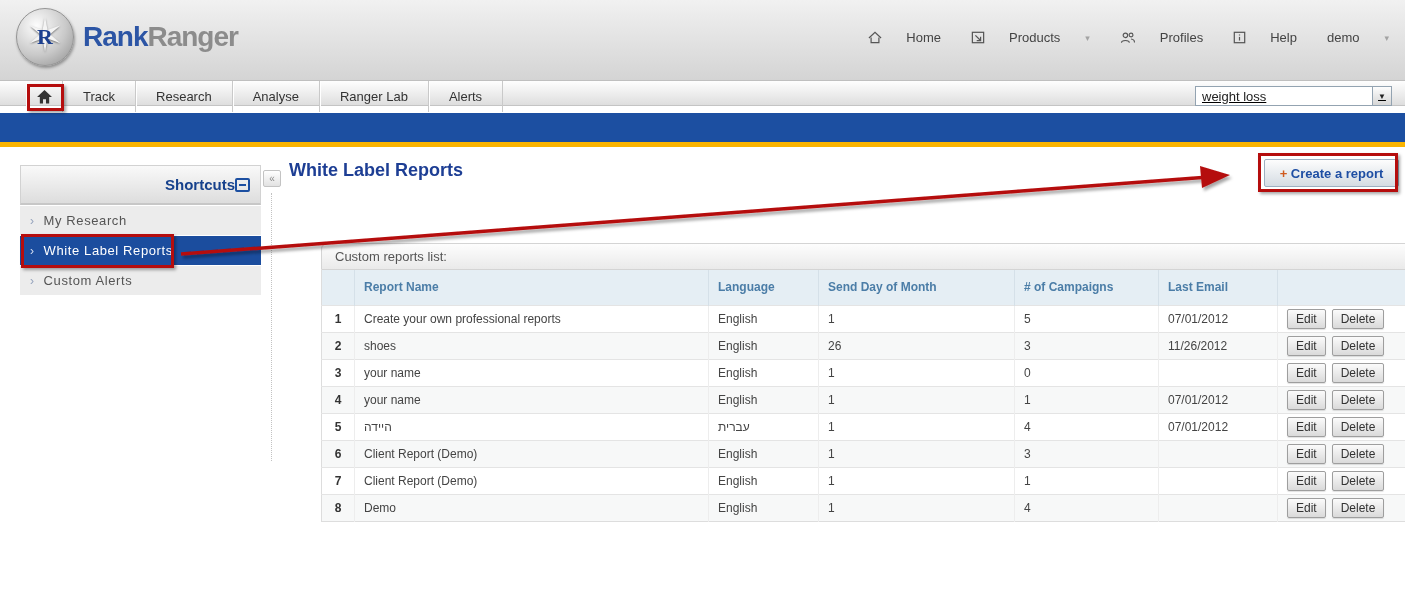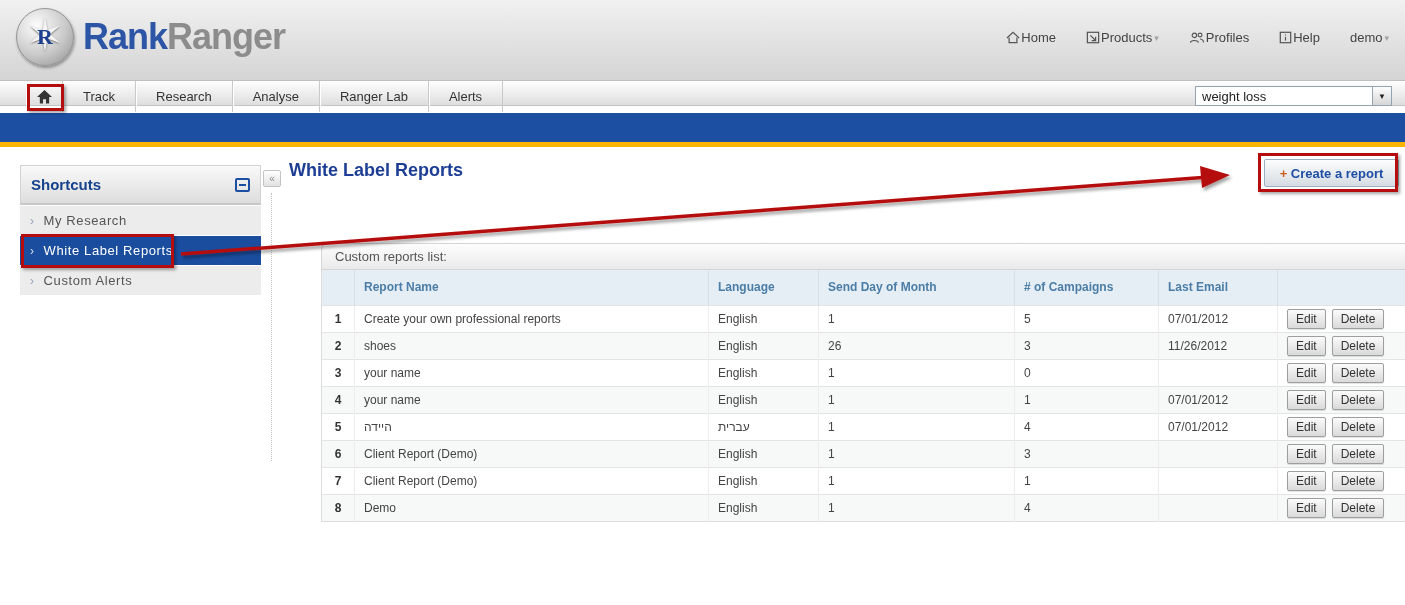--- a/index.html
+++ b/index.html
@@ -21,64 +21,64 @@
     background:radial-gradient(circle at 35% 30%, #fdfdfd, #c9c9c9 55%, #8d8d8d);
     border:1px solid #949494; box-shadow:1px 2px 3px rgba(0,0,0,.35);
     position:relative; flex:0 0 auto;
   }
   .badge .star { position:absolute; left:0; top:-2px; width:100%; height:100%;
     display:flex; align-items:center; justify-content:center;
     font-size:46px; color:#f4f4f4; text-shadow:0 1px 2px #6e6e6e; }
   .badge .letter { position:absolute; left:0; top:0; width:100%; height:100%;
     display:flex; align-items:center; justify-content:center;
     font-family:"Liberation Serif", serif; font-weight:bold; font-size:22px; color:#1c3f8f; }
-  .brand-text { margin-left:9px; font-size:36px; font-weight:bold; letter-spacing:-1px; }
+  .brand-text { margin-left:9px; font-size:28px; font-weight:bold; letter-spacing:-1px; }
   .brand-text .p1 { color:#2c55a5; }
   .brand-text .p2 { color:#8c8c8c; }
 
   .top-nav { position:absolute; right:16px; top:30px; display:flex; align-items:center; gap:30px;
     font-size:13px; color:#444; }
-  .nav-item { display:flex; align-items:center; gap:1px; cursor:pointer; white-space:nowrap; }
+  .nav-item { display:flex; align-items:center; gap:24px; cursor:pointer; white-space:nowrap; }
   .nav-item svg { display:block; }
   .nav-caret { font-size:9px; color:#a3a3a3; margin-left:1px; }
 
   
   .tab-bar {
     position:absolute; top:81px; left:0; width:1405px; height:25px;
     background:linear-gradient(#fefefe, #dedede);
     border-bottom:1px solid #c4c4c4;
   }
   .tabs { position:absolute; left:26px; top:0; height:31px; display:flex; }
   .tab {
     height:31px; line-height:31px; padding:0 20px; font-size:13px; color:#333;
     border-right:1px solid #c9c9c9; box-shadow:inset 1px 0 0 #fff;
     cursor:pointer; white-space:nowrap;
   }
   .tab-home { width:37px; padding:0; display:flex; align-items:center; justify-content:center; }
   .campaign-select {
     position:absolute; right:13px; top:5px; width:197px; height:20px;
-    background:#fff; border:1px solid #93a3b1; display:flex; align-items:stretch; cursor:pointer;
+    background:#fff; border:1px solid #93a3b1; display:flex; align-items:stretch; cursor:pointer;text-decoration:underline;
   }
   .campaign-select .val { flex:1; font-size:13px; color:#222; padding:2px 0 0 6px; overflow:hidden; }
   .campaign-select .dd {
     width:19px; border-left:1px solid #93a3b1;
     background:linear-gradient(#fdfdfd,#d6d6d6);
     display:flex; align-items:center; justify-content:center; font-size:8px; color:#222;
   }
 
   
   .blue-bar   { position:absolute; top:113px; left:0; width:1405px; height:29px; background:#1c4fa1; }
   .yellow-bar { position:absolute; top:142px; left:0; width:1405px; height:5px;  background:#fbb400; }
 
   
   .sidebar { position:absolute; left:20px; top:165px; width:241px; }
   .sb-header {
     height:40px; background:linear-gradient(#f9f9f9,#ddd);
     border:1px solid #d2d2d2; border-bottom:2px solid #c7c7c7;
-    display:flex; align-items:center; justify-content:space-between; padding:16px 10px;
+    display:flex; align-items:center; justify-content:flex-end; padding:16px 10px;
     font-size:15px; font-weight:bold; color:#16418c;
   }
   .min-icon { width:15px; height:14px; border:2px solid #1c4fa1; border-radius:2px;
     position:relative; cursor:pointer; }
   .min-icon::after { content:""; position:absolute; left:2px; top:4px; width:7px; height:2px; background:#1c4fa1; }
   .sb-list { list-style:none; margin:0; padding:0; }
   .sb-item {
     height:29px; margin-top:1px; background:#ececec; display:flex; align-items:center;
     padding-left:10px; font-size:13px; color:#555; letter-spacing:.6px; cursor:pointer;
   }

